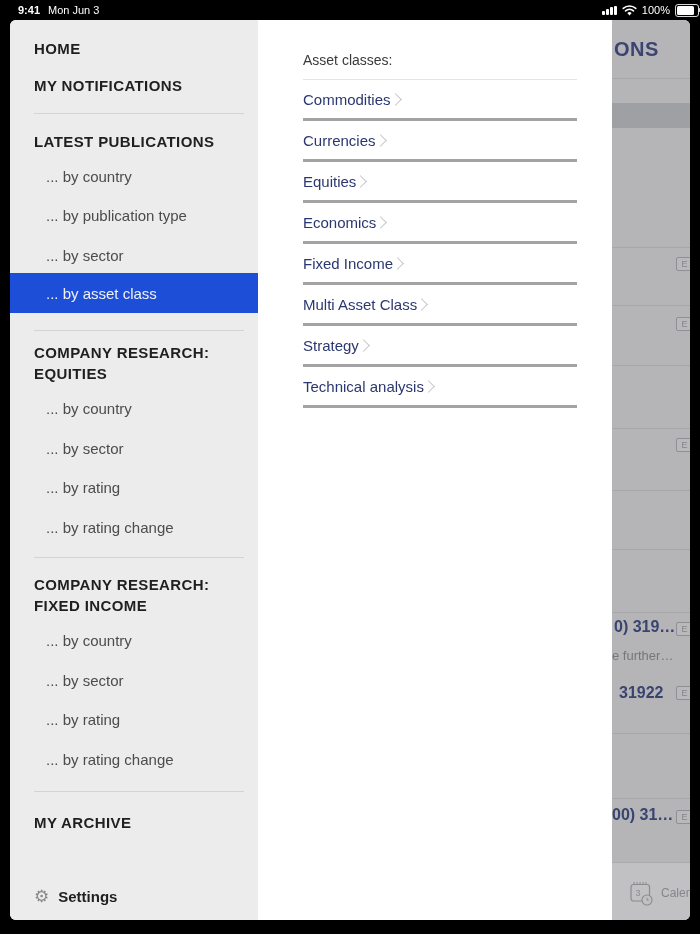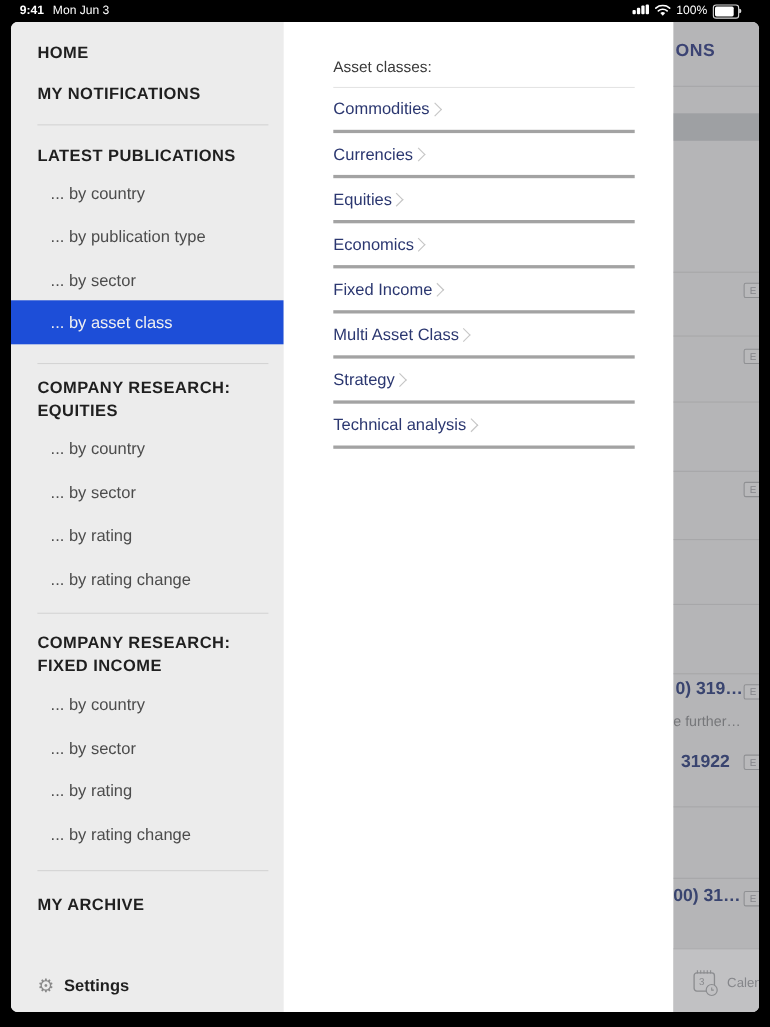--- a/index.html
+++ b/index.html
@@ -10,37 +10,37 @@
   }
   
   .statusbar{
     position:absolute;top:0;left:0;width:700px;height:20px;background:#000;color:#fff;
     display:flex;align-items:center;justify-content:space-between;
     font-size:11px;
   }
   .sb-left{display:flex;gap:8px;padding-left:18px;align-items:center;}
   .sb-time{font-weight:700;}
   .sb-date{font-weight:400;}
-  .sb-right{display:flex;gap:5px;padding-right:28px;align-items:flex-start;}
+  .sb-right{display:flex;gap:5px;padding-right:1px;align-items:center;}
   .sig{display:flex;align-items:flex-end;gap:1.5px;height:9px;}
   .sig i{display:block;width:2.5px;background:#fff;border-radius:1px;}
   .sig i:nth-child(1){height:3.5px}.sig i:nth-child(2){height:5.5px}
   .sig i:nth-child(3){height:7.5px}.sig i:nth-child(4){height:9px}
   .batt-pct{font-weight:400;}
   .battery{position:relative;width:22px;height:11px;border:1px solid rgba(255,255,255,.85);border-radius:3px;display:inline-block;}
   .battery .level{position:absolute;left:1px;top:1px;bottom:1px;width:17px;background:#fff;border-radius:1.5px;}
   .battery .nub{position:absolute;right:-3px;top:3px;width:2px;height:4px;background:rgba(255,255,255,.85);border-radius:0 2px 2px 0;}
   
   .screen{
     position:absolute;top:20px;left:10px;width:680px;height:900px;
     border-radius:6px;overflow:hidden;background:#fff;
   }
   
   .bg-strip{position:absolute;left:602px;top:0;width:78px;height:900px;background:#b5b5b7;overflow:hidden;}
-  .bg-title{position:absolute;top:18px;left:2px;color:#3b4373;font-weight:700;font-size:16px;letter-spacing:.5px;white-space:nowrap;}
+  .bg-title{position:absolute;top:18px;left:2px;color:#3b4373;font-weight:700;font-size:20px;letter-spacing:.5px;white-space:nowrap;}
   .bg-div{position:absolute;left:0;right:0;height:1px;background:#a7a7a9;}
   .bg-band{position:absolute;top:83px;height:25px;left:0;right:0;background:#9ea0a3;}
   .bg-badge{position:absolute;left:64px;width:15px;height:12px;border:1px solid #8f9093;border-radius:2px;
     color:#84858a;font-size:9px;line-height:12px;text-align:center;background:rgba(255,255,255,.06);}
   .bg-frag{position:absolute;white-space:nowrap;color:#39446f;font-weight:700;font-size:16px;}
   .bg-frag.gray{color:#76777a;font-weight:400;font-size:13px;}
   .bg-toolbar{position:absolute;left:0;right:0;top:842px;height:58px;background:#c1c1c3;border-top:1px solid #ababad;}
   .cal-btn{position:absolute;left:16px;top:16px;display:flex;align-items:center;gap:6px;color:#85868a;font-size:12px;}
   
   .sidebar{position:absolute;left:0;top:0;width:248px;height:900px;background:#ececec;overflow:hidden;}

